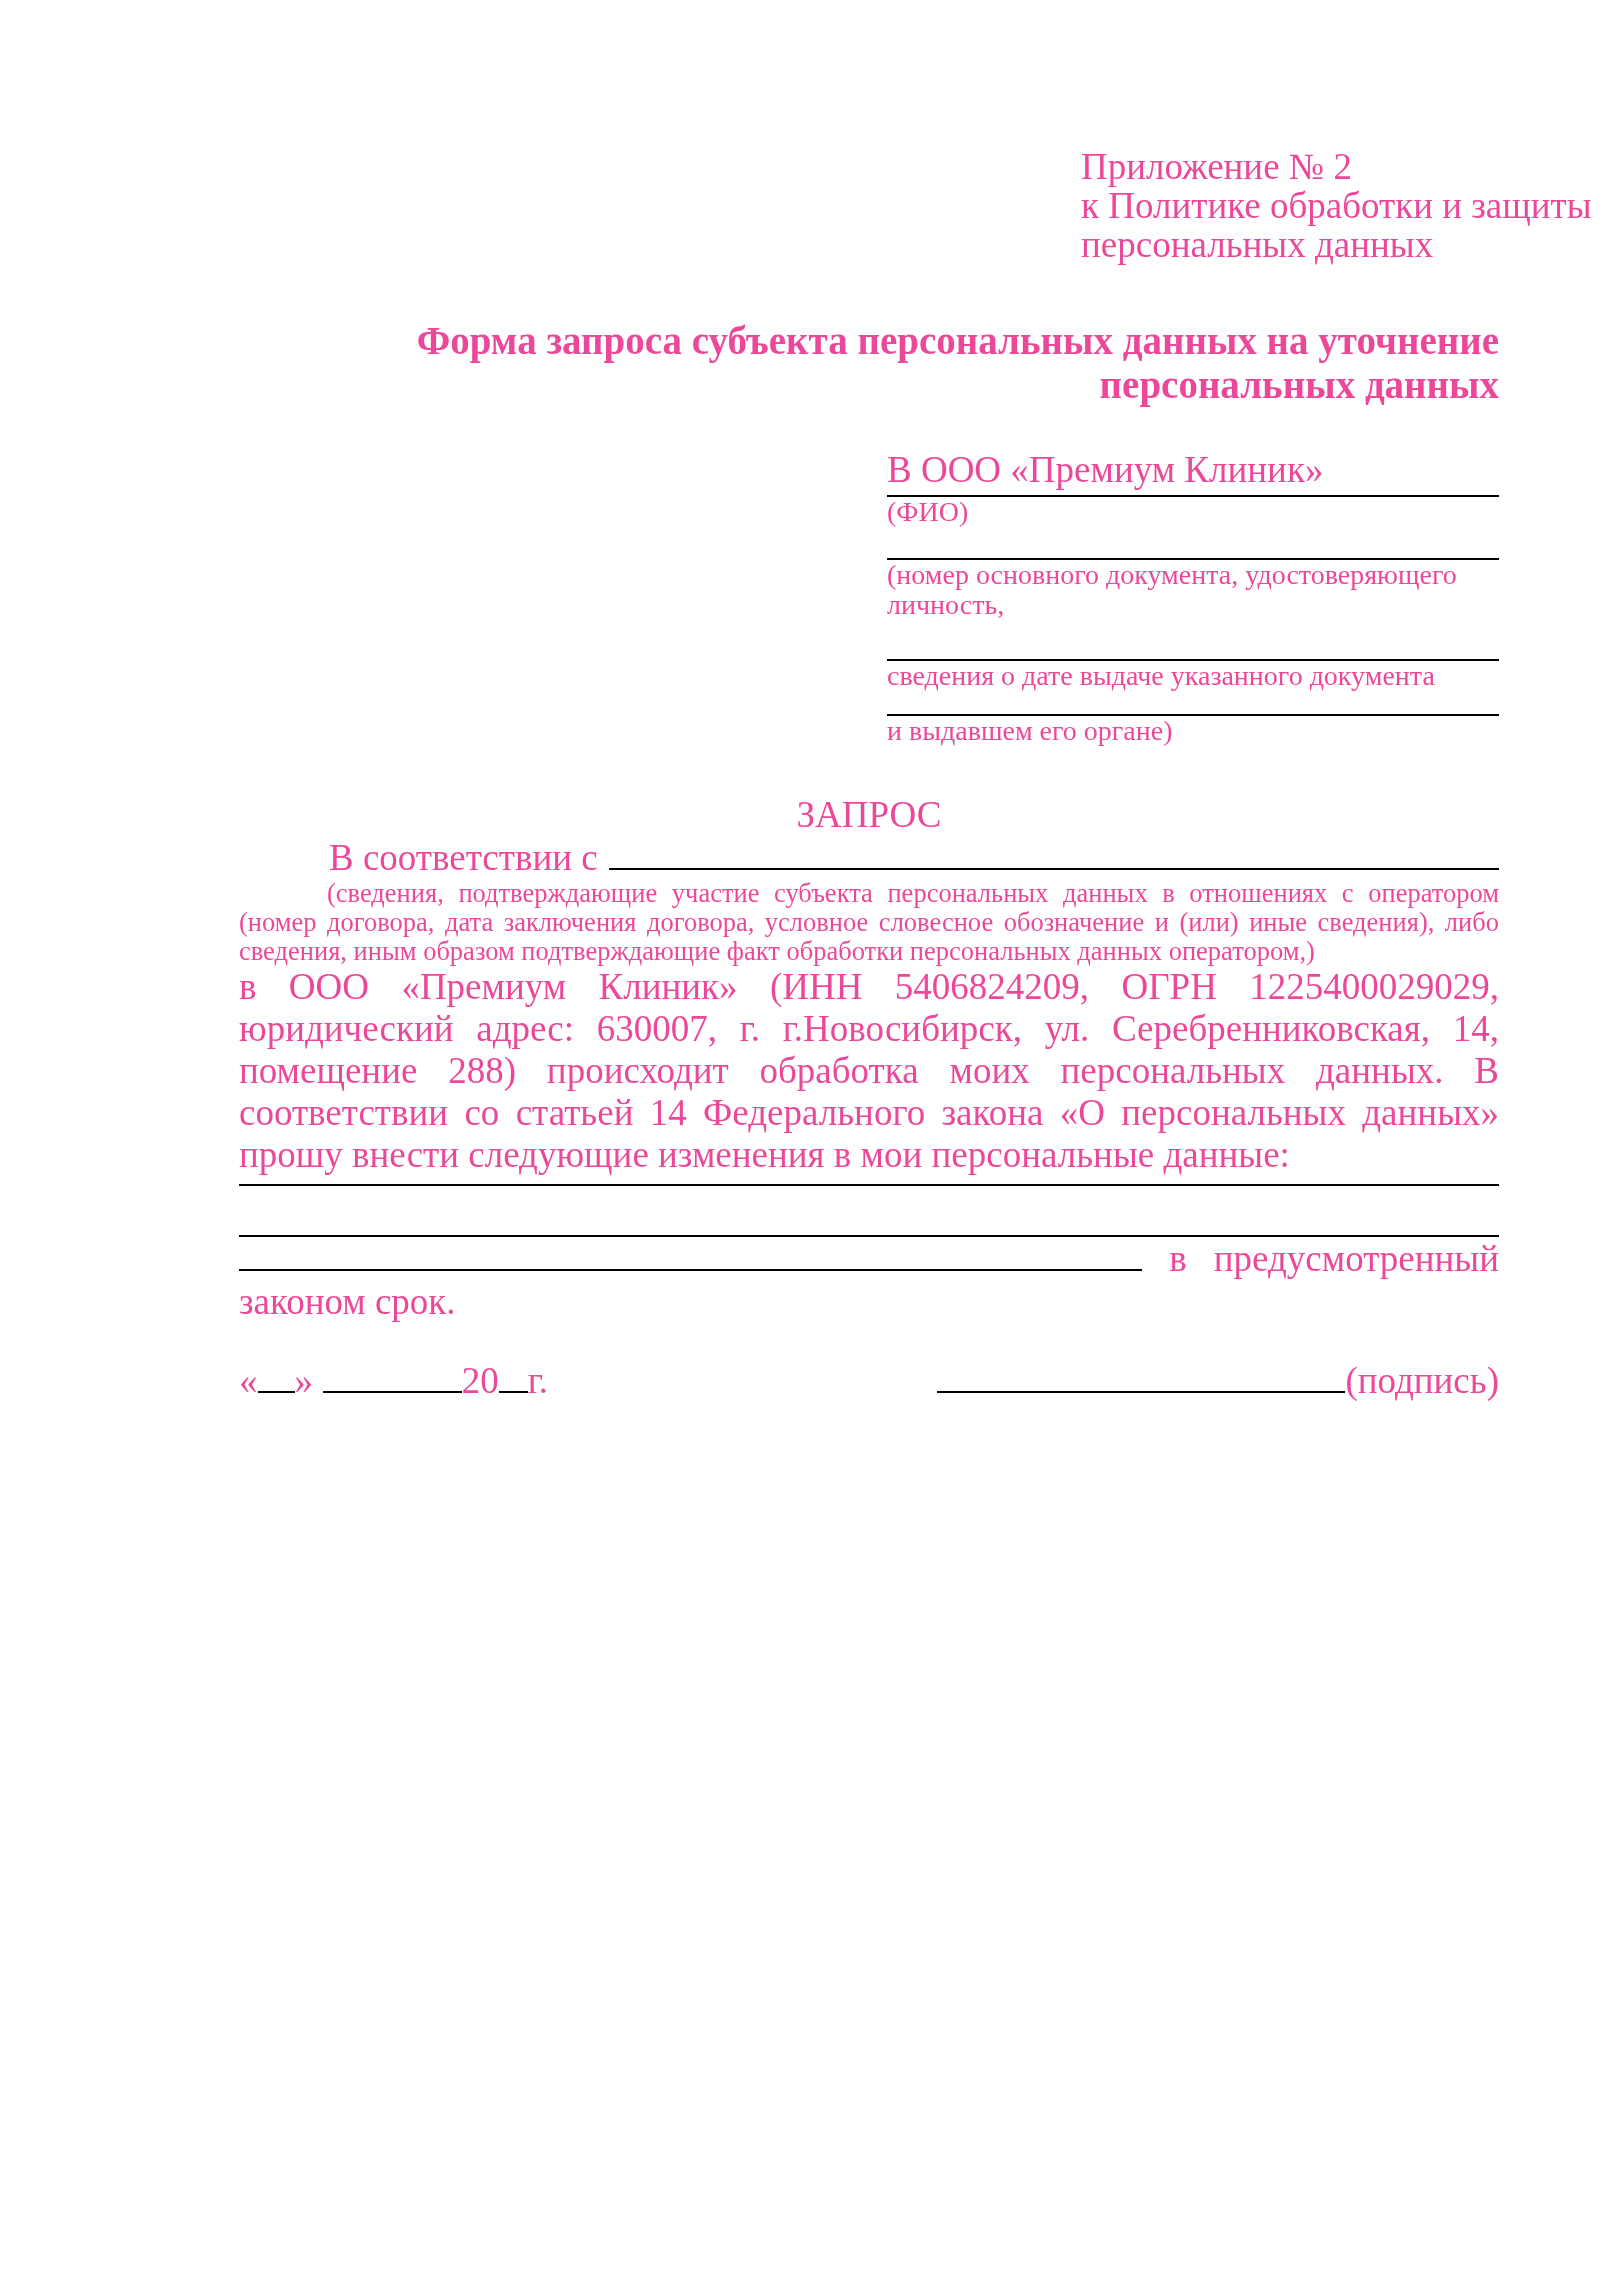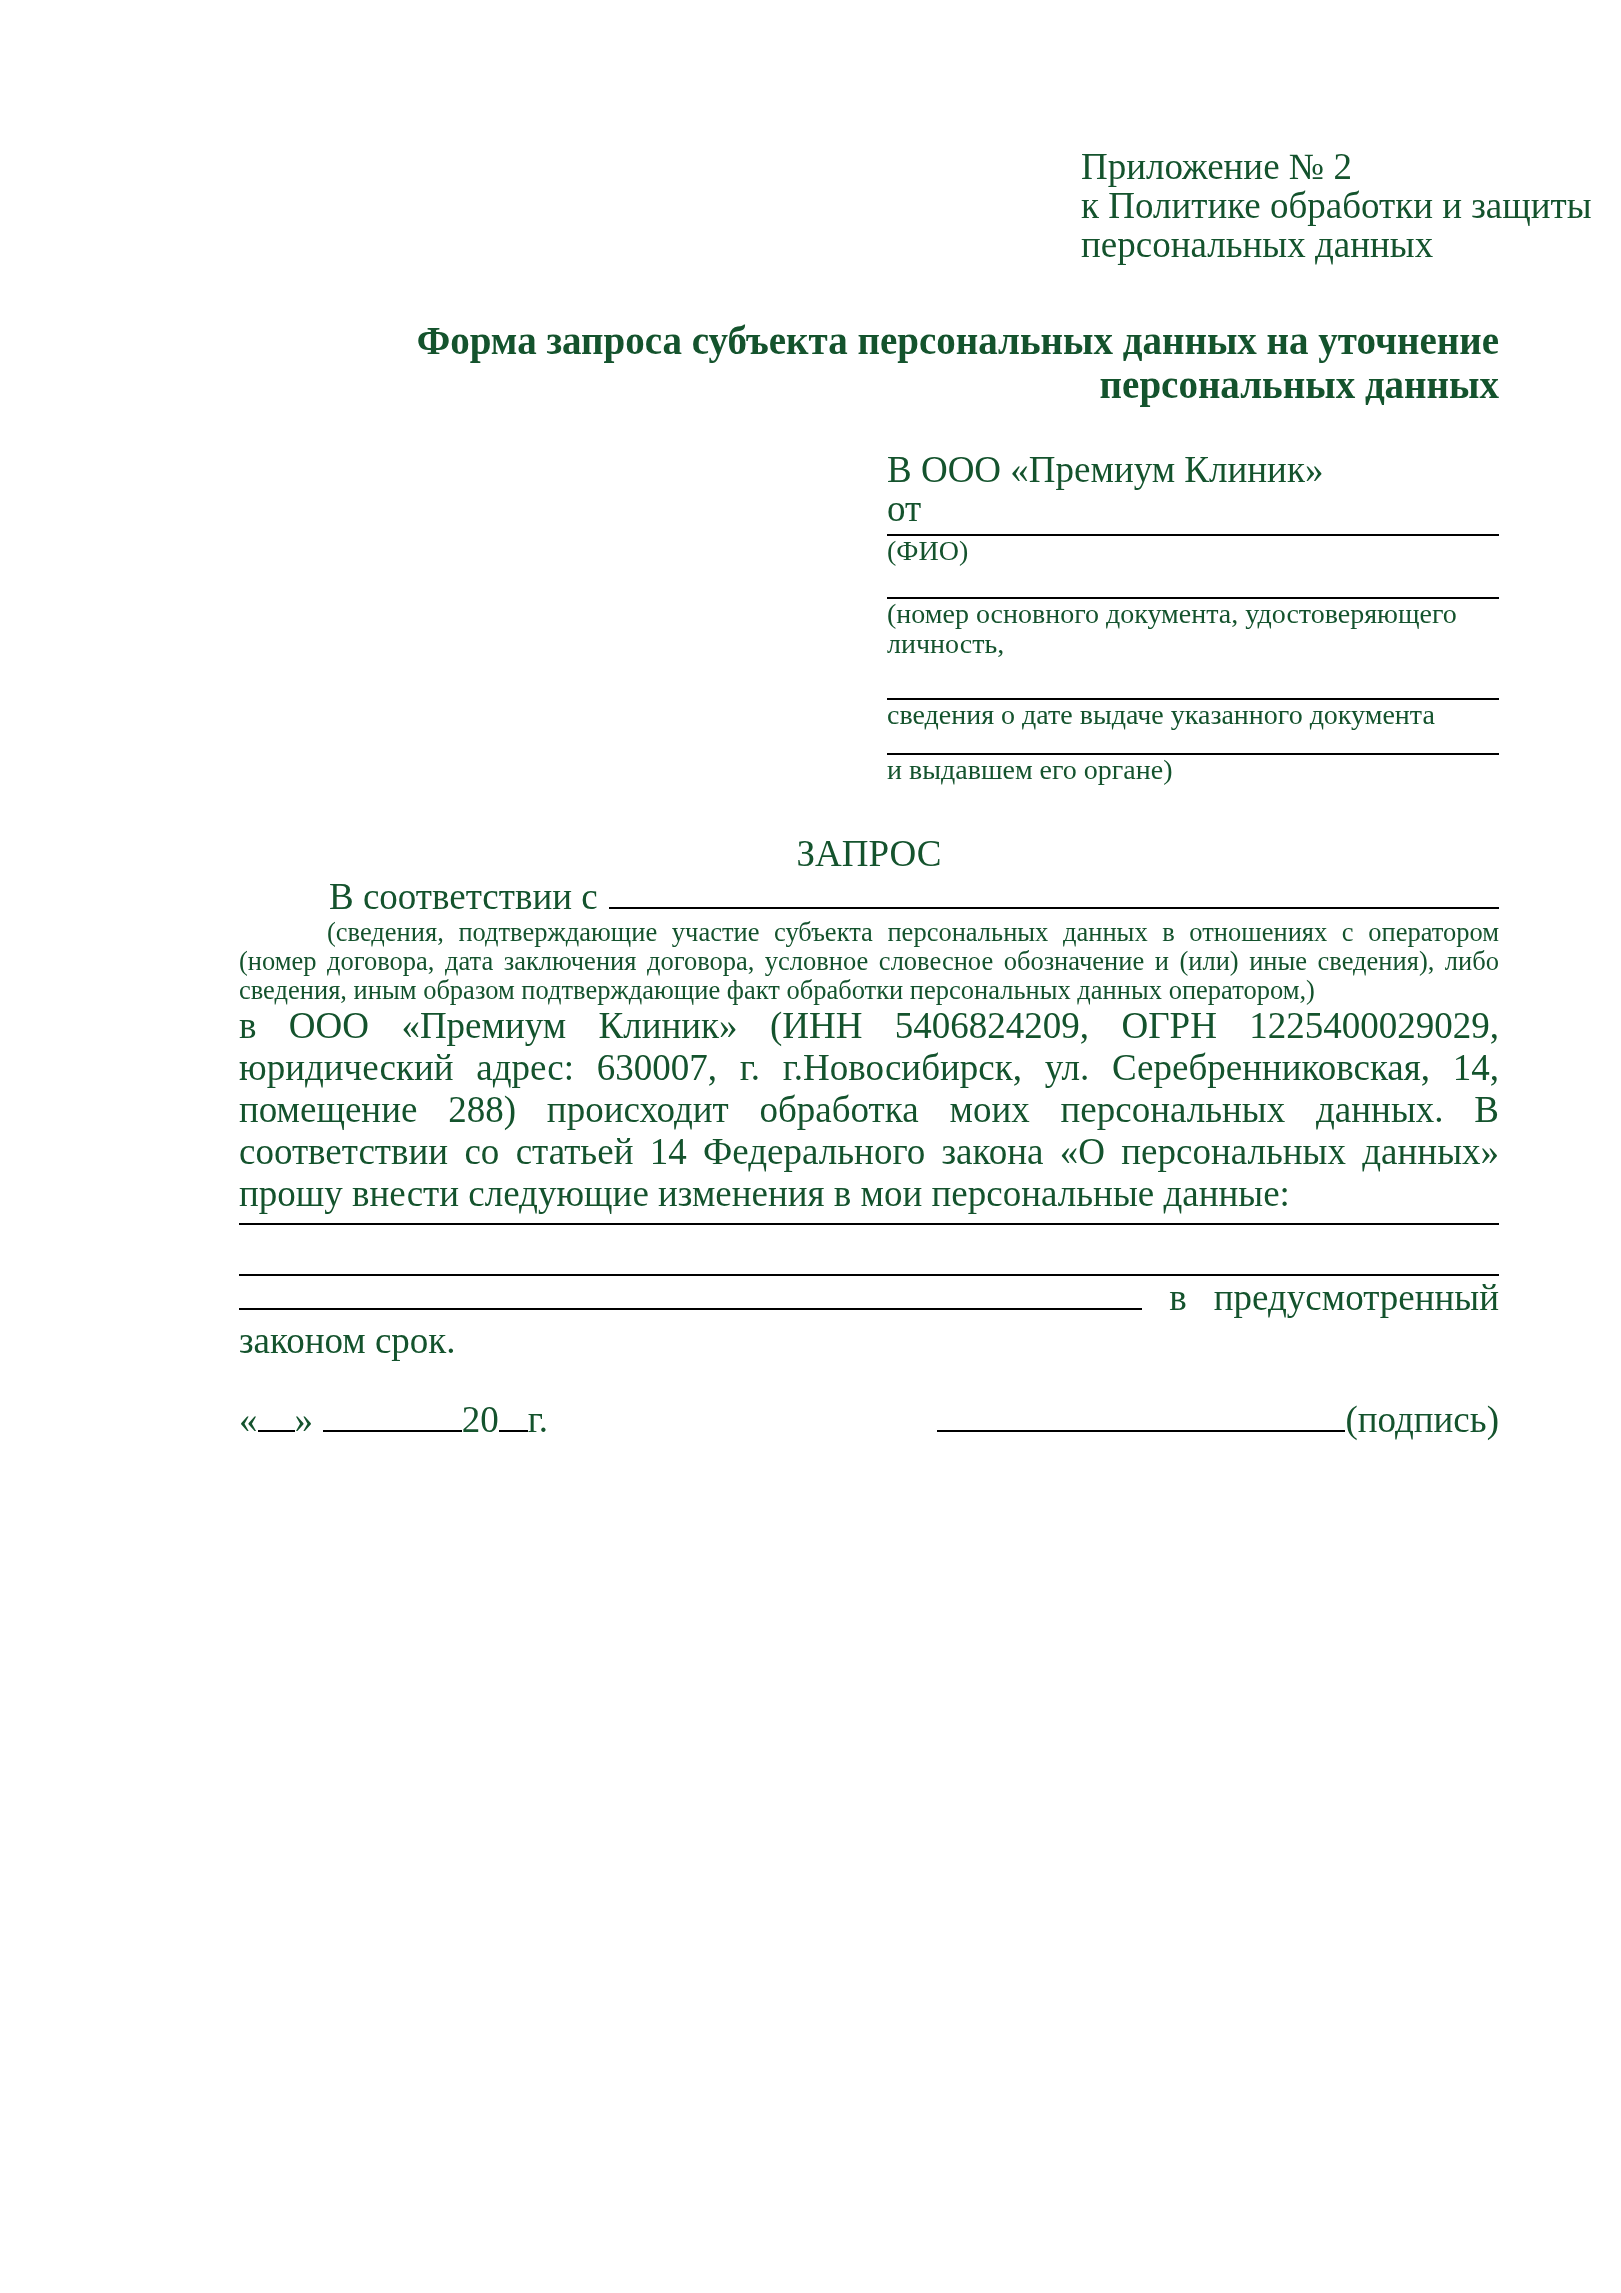--- a/index.html
+++ b/index.html
@@ -2,21 +2,21 @@
 <html lang="ru"><head>
 <meta charset="utf-8">
 <style>
   * { box-sizing: border-box; margin: 0; padding: 0; }
   html, body { background: #ffffff; }
   .page {
     position: relative;
     width: 1621px;
     height: 2294px;
     background: #ffffff;
-    color: #14532d;
+    color: #ec4899;
     font-family: "Liberation Serif", "DejaVu Serif", serif;
     overflow: hidden;
   }
   .content {
     padding: 147px 122px 0 239px; 
   }
 
   
   .header-note {
     margin-left: 842px;
@@ -149,21 +149,20 @@
     <div class="header-note">
       <div>Приложение № 2</div>
       <div>к Политике обработки и защиты</div>
       <div>персональных данных</div>
     </div>
 
     <div class="doc-title">Форма запроса субъекта персональных данных на уточнение персональных данных</div>
 
     <div class="addressee">
       <div>В ООО «Премиум Клиник»</div>
-      <div>от</div>
 
       <div class="addr-field f1">
         <div class="rule"></div>
         <div class="cap">(ФИО)</div>
       </div>
       <div class="addr-field f2">
         <div class="rule"></div>
         <div class="cap">(номер основного документа, удостоверяющего личность,</div>
       </div>
       <div class="addr-field f3">

